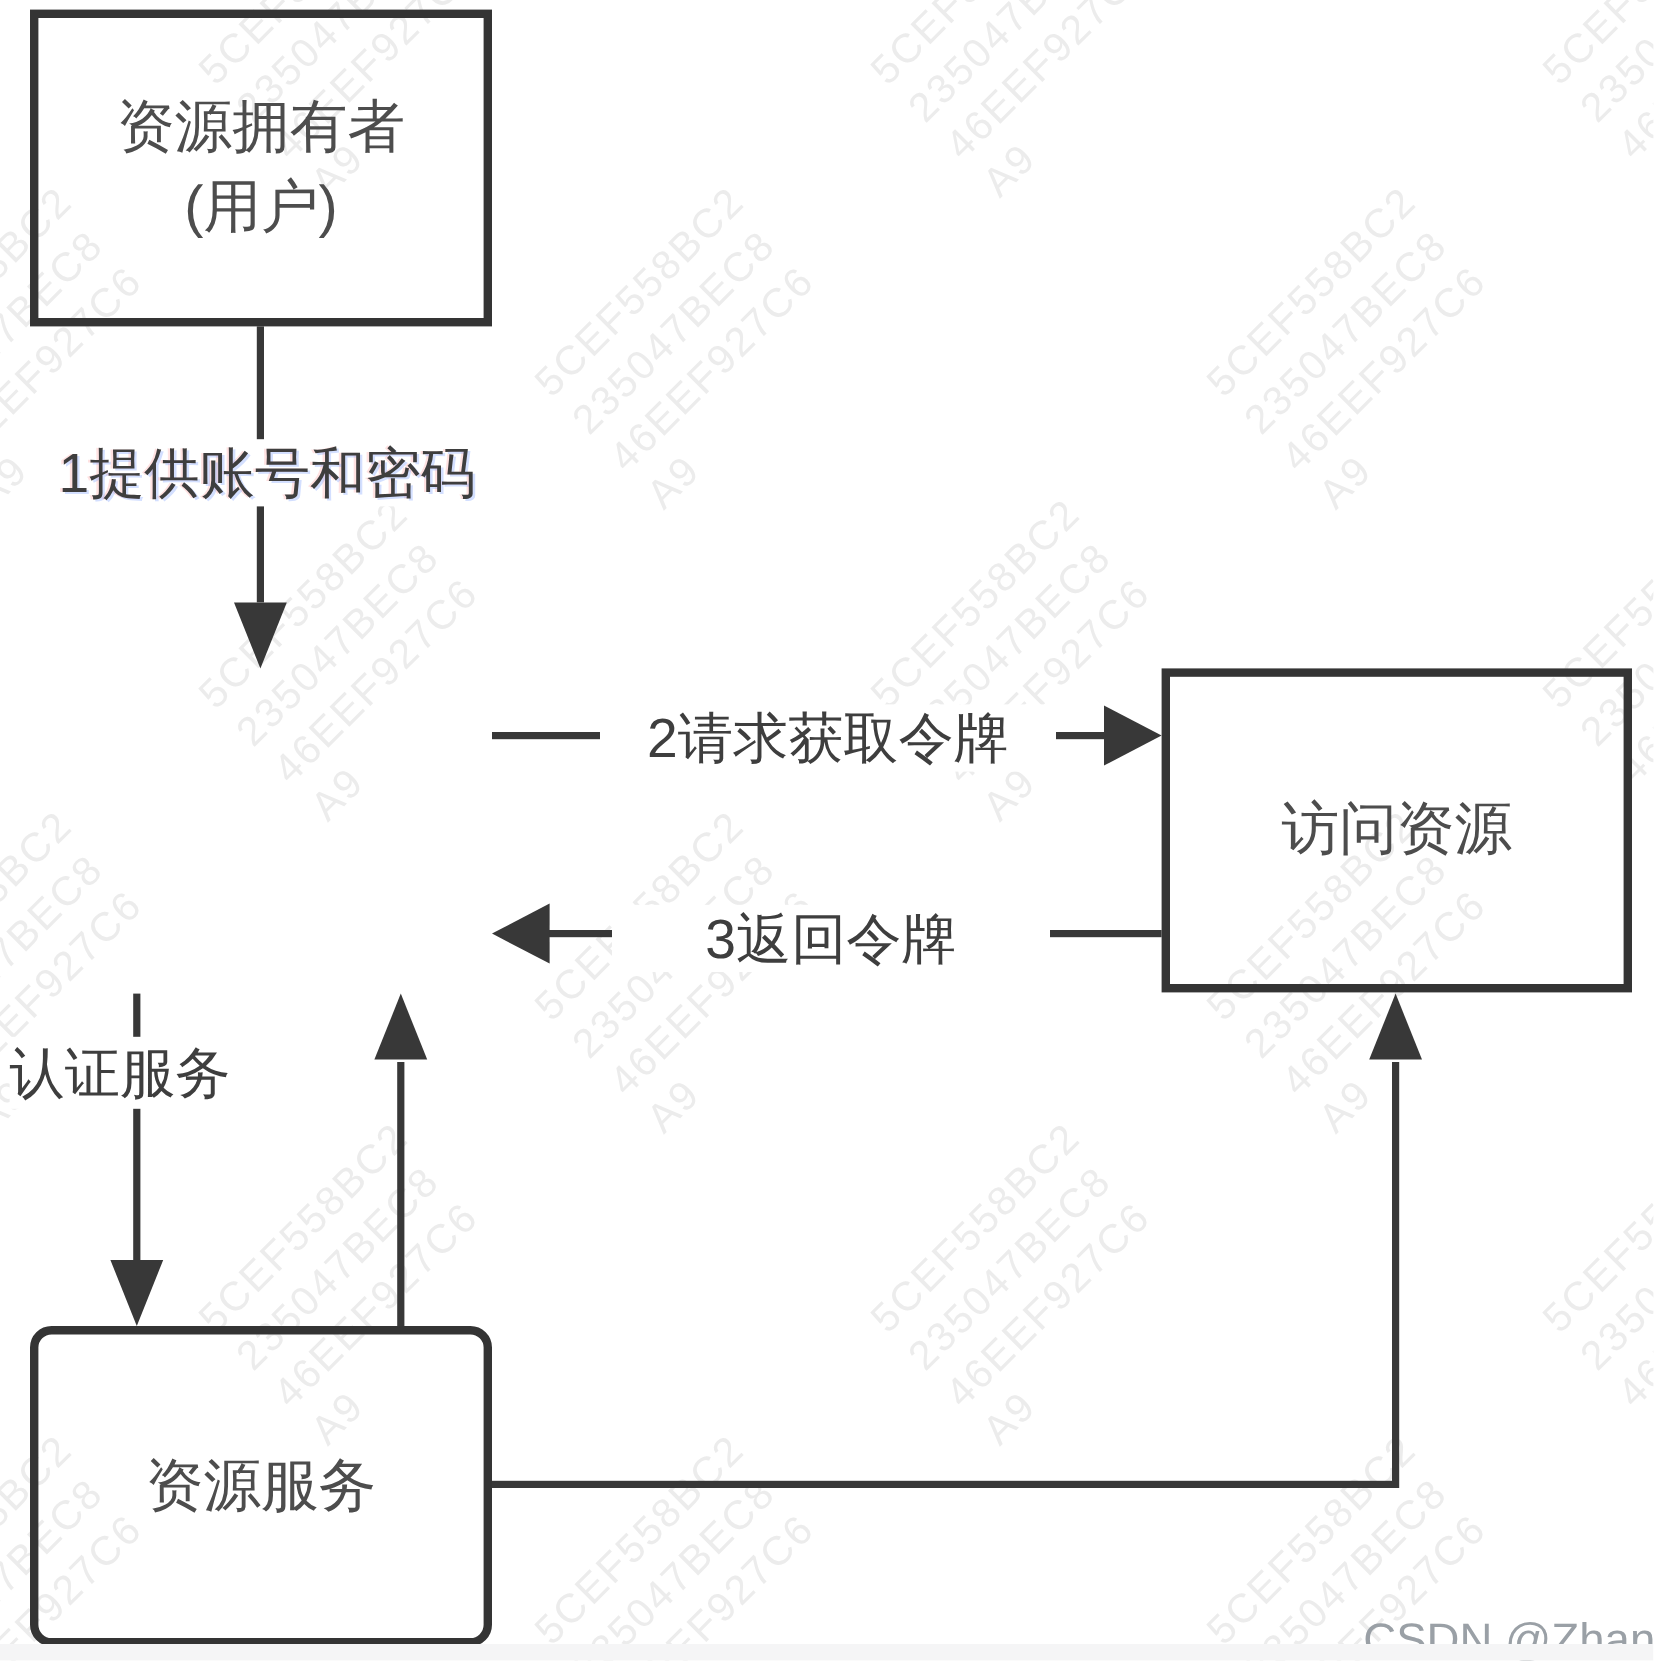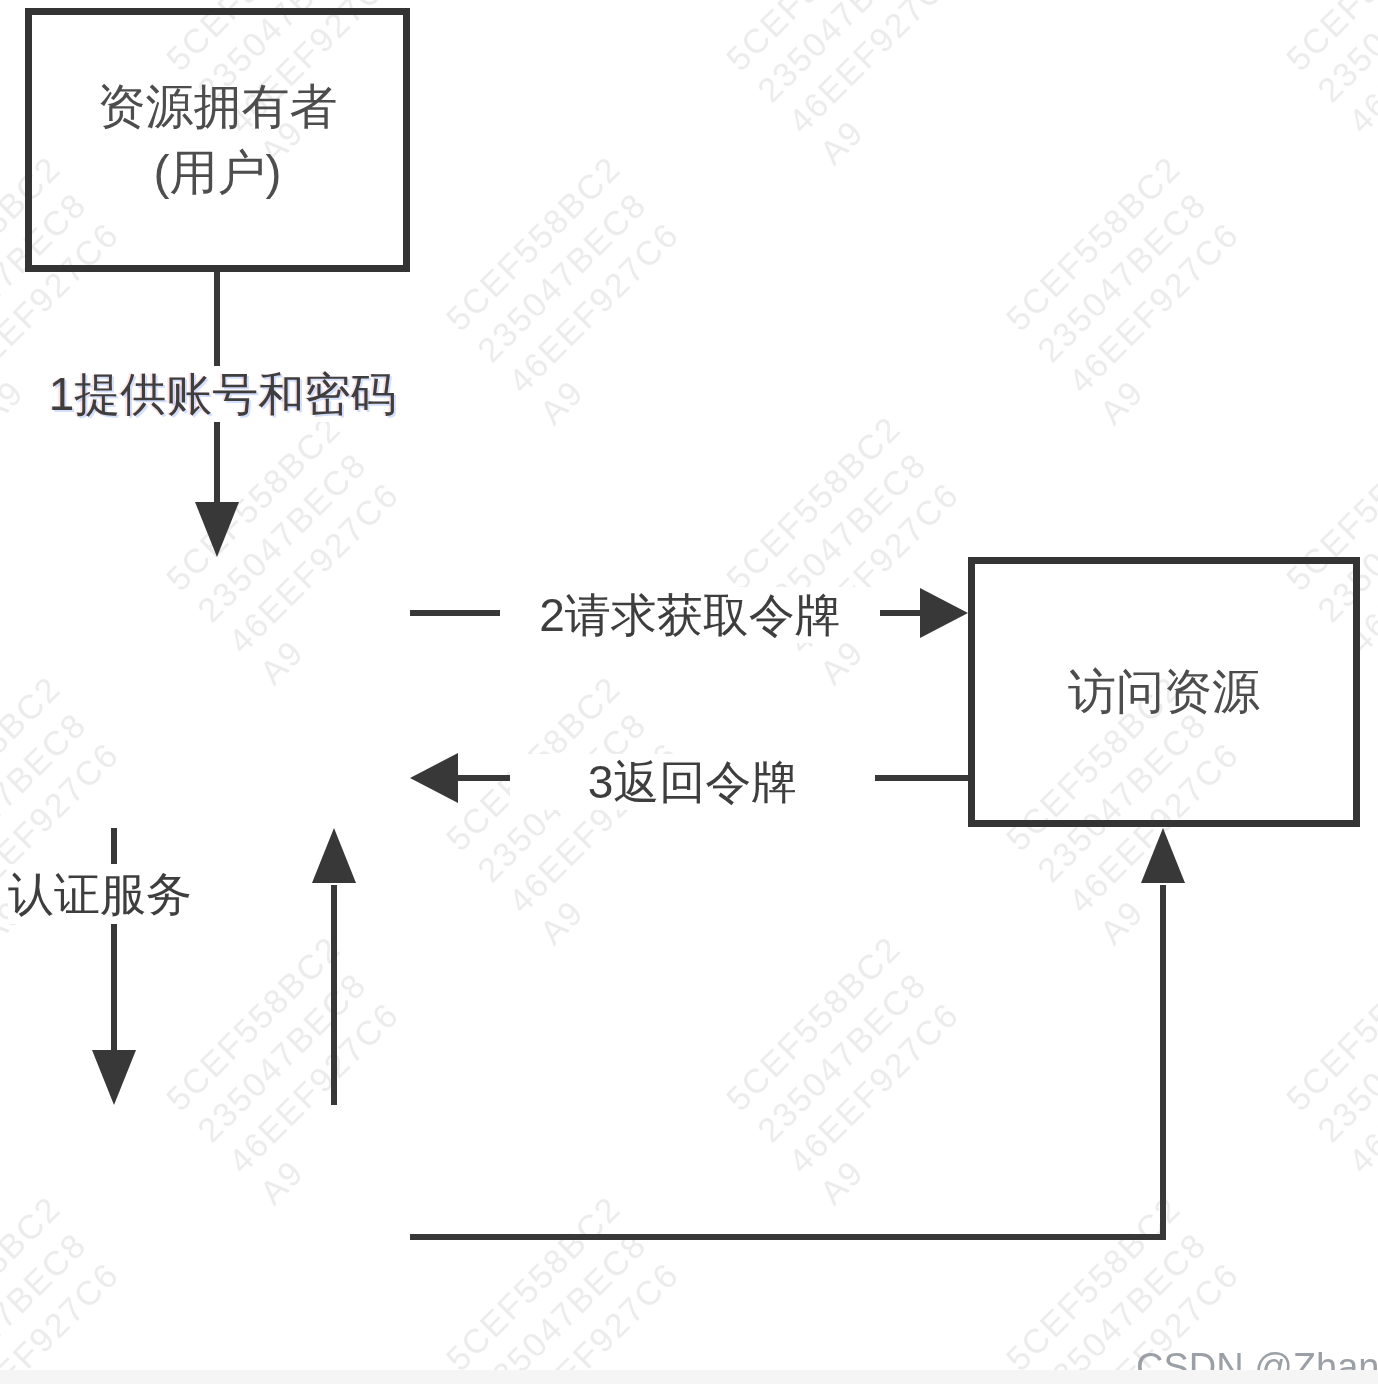--- a/index.html
+++ b/index.html
@@ -199,20 +199,23 @@
   <div class="node" id="node-resource-owner">
     <div>资源拥有者</div>
     <div>(用户)</div>
   </div>
 
 
   <div class="node" id="node-auth-service">
     <div>访问资源</div>
   </div>
 
+  <div class="node" id="node-resource-service">
+    <div>资源服务</div>
+  </div>
 
   <div class="fline" style="left:214px;top:272px;width:6px;height:230px;"></div>
   <div class="ah ah-down" style="left:195px;top:502px;"></div>
   <div class="flabel fringe" style="left:25px;top:366px;width:395px;">1提供账号和密码</div>
 
   <div class="fline" style="left:410px;top:610px;width:510px;height:6px;"></div>
   <div class="ah ah-right" style="left:920px;top:588px;"></div>
   <div class="flabel" style="left:500px;top:587px;width:380px;">2请求获取令牌</div>
 
   <div class="fline" style="left:455px;top:775px;width:513px;height:6px;"></div>

